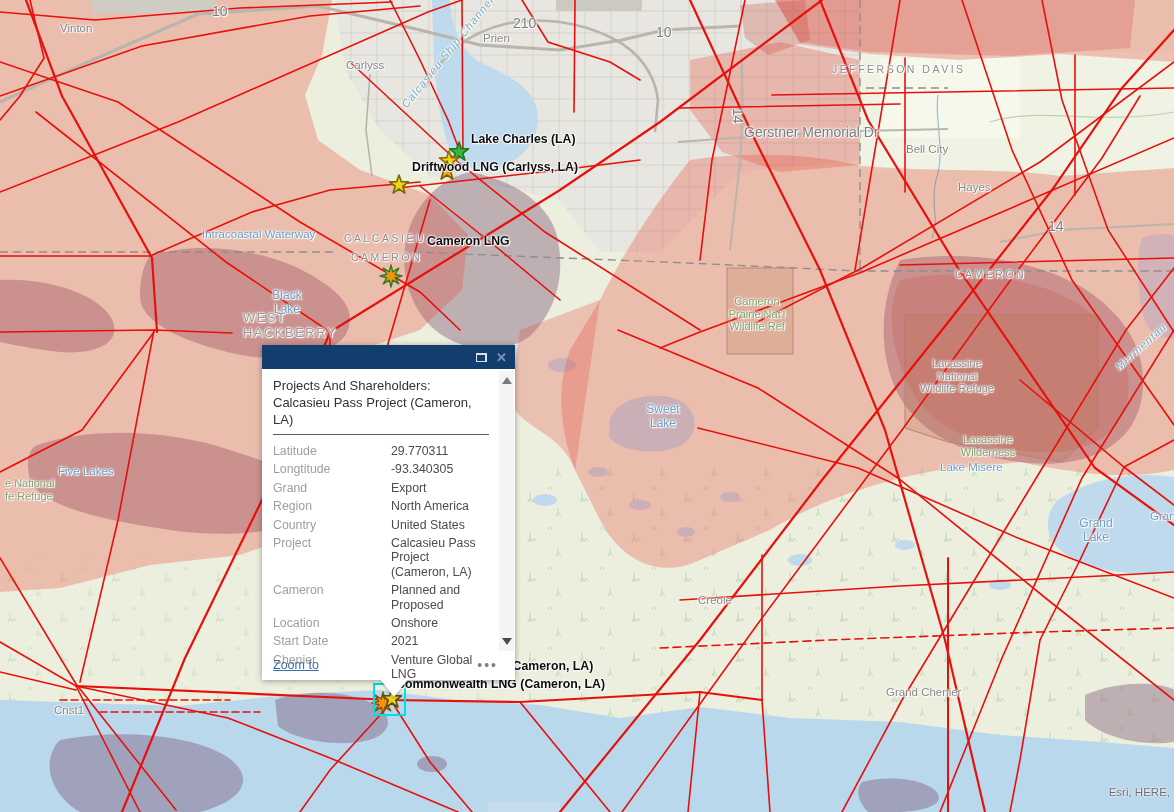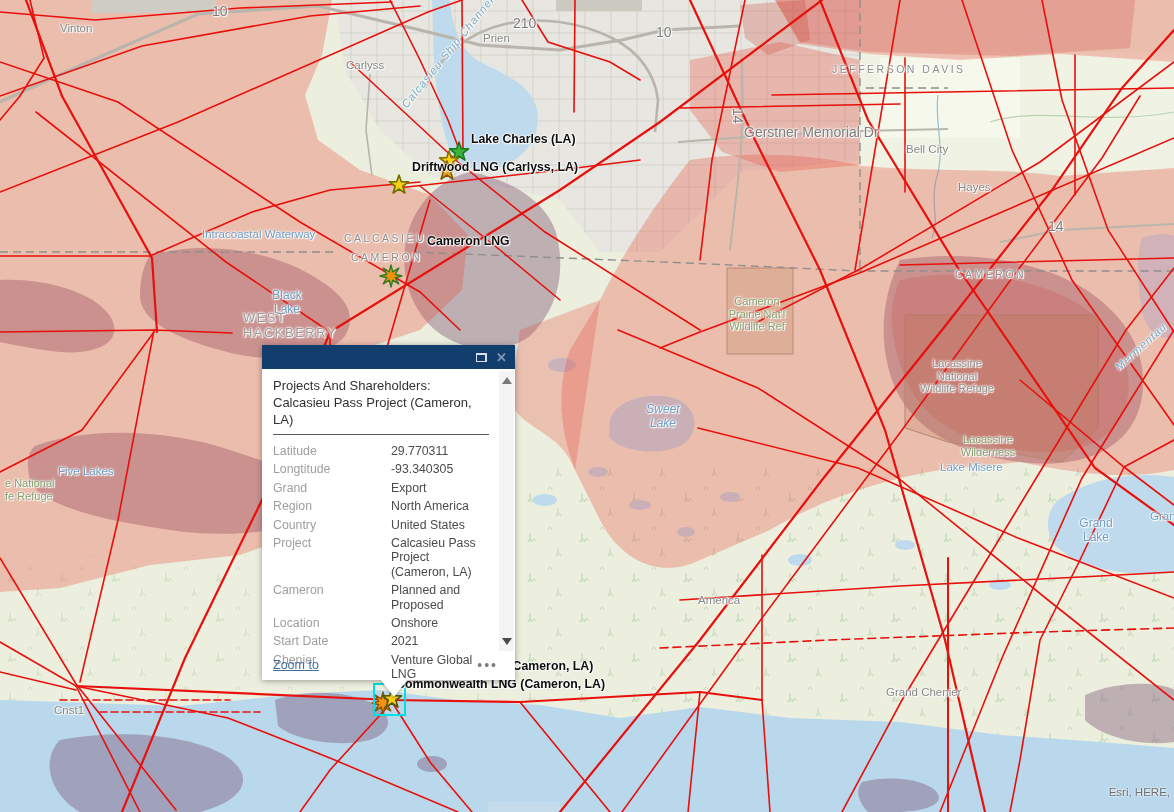--- a/index.html
+++ b/index.html
@@ -227,32 +227,32 @@
       <span class="lbl facility" style="left: 471px; top: 132px;">Lake Charles (LA)</span>
       <span class="lbl facility" style="left: 412px; top: 160px;">Driftwood LNG (Carlyss, LA)</span>
       <span class="lbl facility" style="left: 407px; top: 234px; margin-left: 20px;">Cameron LNG</span>
       <span class="lbl facility" style="left: 501px; top: 659px;">t (Cameron, LA)</span>
       <span class="lbl facility" style="left: 396px; top: 677px;">Commonwealth LNG (Cameron, LA)</span>
       <span class="lbl town" style="left: 60px; top: 22px;">Vinton</span>
       <span class="lbl town" style="left: 346px; top: 59px;">Carlyss</span>
       <span class="lbl town" style="left: 483px; top: 32px;">Prien</span>
       <span class="lbl town" style="left: 906px; top: 143px;">Bell City</span>
       <span class="lbl town" style="left: 958px; top: 145px; margin-top: 36px;">Hayes</span>
-      <span class="lbl town" style="left: 698px; top: 594px;">America</span>
+      <span class="lbl town" style="left: 698px; top: 594px;">Creole</span>
       <span class="lbl town" style="left: 886px; top: 686px;">Grand Chenier</span>
       <span class="lbl town" style="left: 54px; top: 704px;">Cnst1</span>
       <span class="lbl parish" style="left: 344px; top: 232px;">CALCASIEU</span>
       <span class="lbl parish" style="left: 351px; top: 251px;">CAMERON</span>
       <span class="lbl parish" style="left: 955px; top: 268px;">CAMERON</span>
       <span class="lbl parish" style="left: 832px; top: 63px;">JEFFERSON DAVIS</span>
       <span class="lbl water" style="left: 202px; top: 228px;">Intracoastal Waterway</span>
       <span class="lbl water" style="left: 940px; top: 461px;">Lake Misere</span>
       <span class="lbl water" style="left: 1150px; top: 510px;">Grand</span>
       <span class="lbl water" style="left: 58px; top: 465px;">Five Lakes</span>
-      <span class="lbl water-c" style="left: 663px; top: 403px; transform: translateX(-50%); font-style: italic;">Sweet
+      <span class="lbl water-c" style="left: 663px; top: 403px; transform: translateX(-50%);">Sweet
 Lake</span>
       <span class="lbl water-c" style="left: 1096px; top: 517px; transform: translateX(-50%);">Grand
 Lake</span>
       <span class="lbl water-c" style="left: 287px; top: 289px; transform: translateX(-50%);">Black
 Lake</span>
       <span class="lbl channel" style="left: 404px; top: 100px; transform-origin: 0px 50%; transform: rotate(-51deg);">Calcasieu Ship Channel</span>
       <span class="lbl channel" style="left: 1117px; top: 362px; transform-origin: 0px 50%; transform: rotate(-42deg);">Mermentau</span>
       <span class="lbl refuge" style="left: 757px; top: 295px; transform: translateX(-50%);">Cameron
 Prairie Nat'l
 Wildlife Ref</span>

